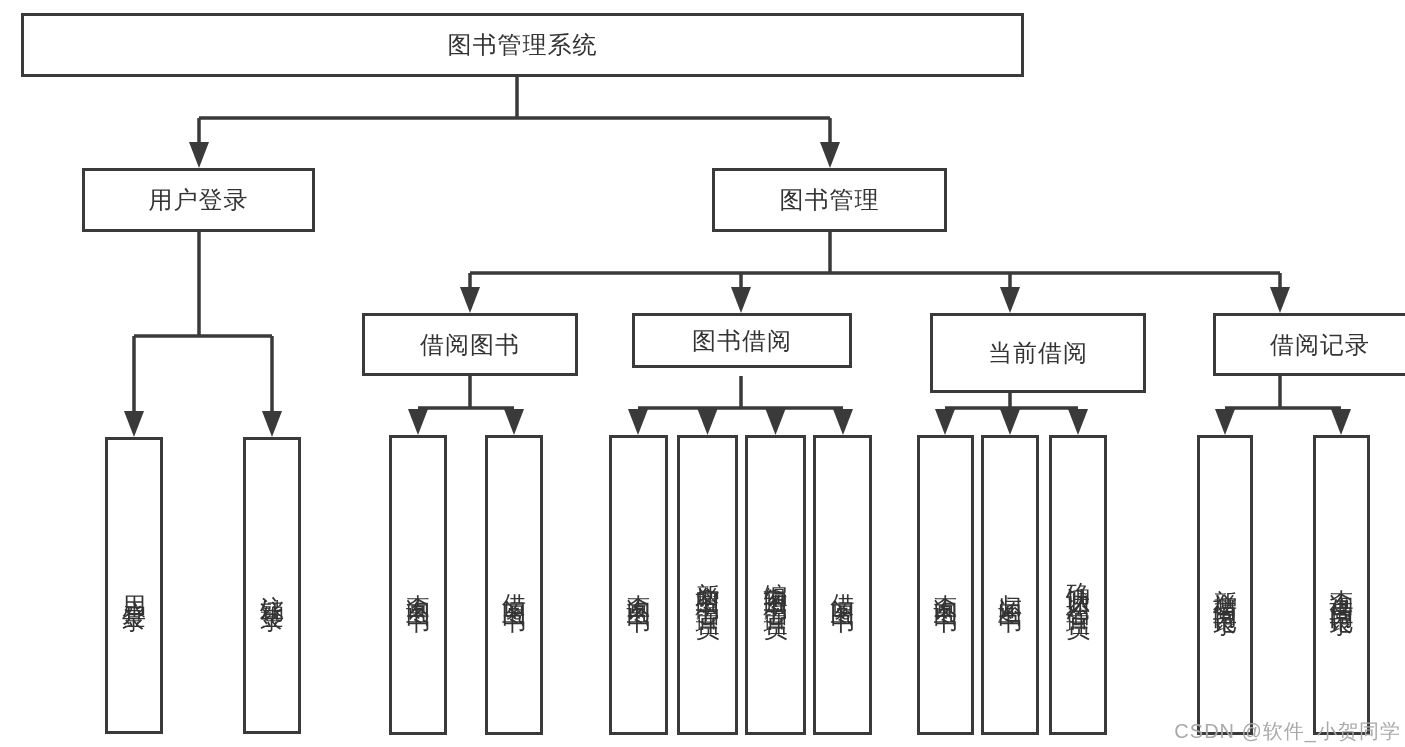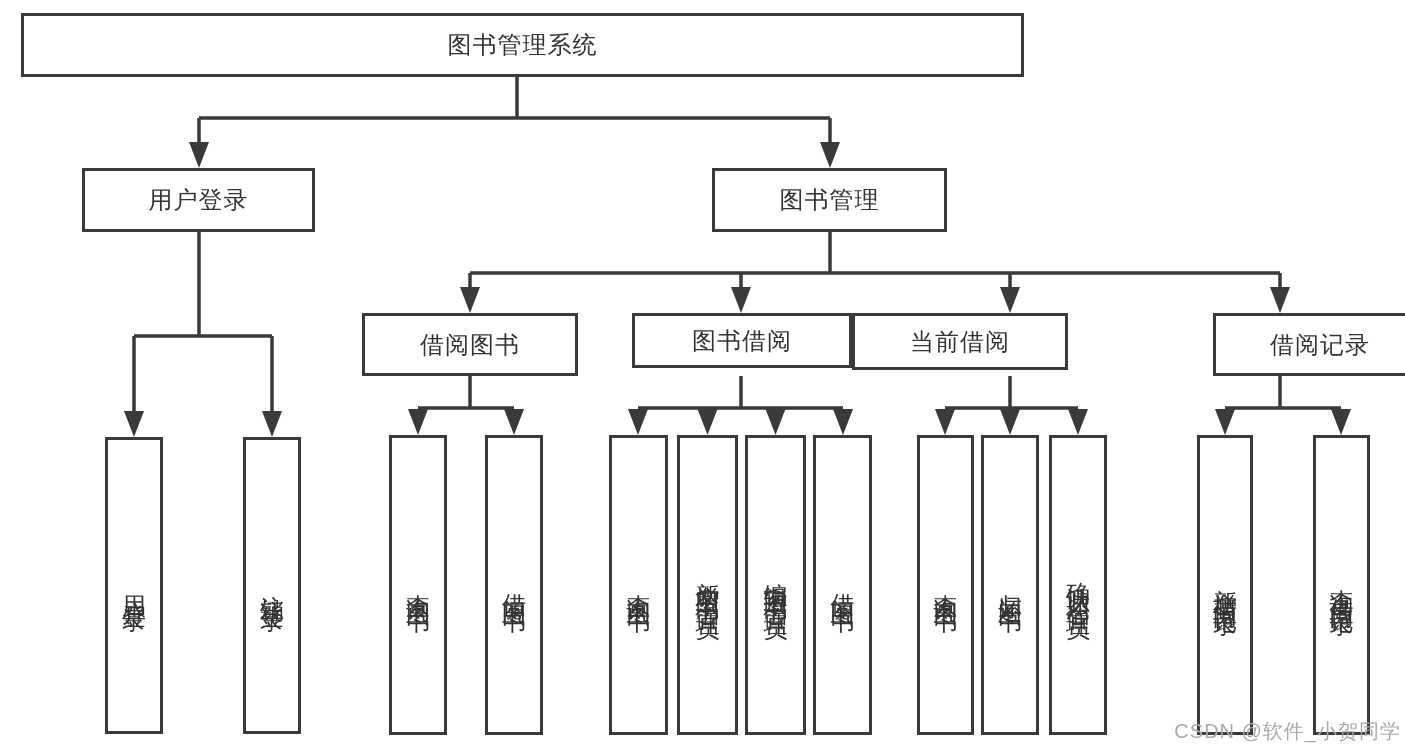--- a/index.html
+++ b/index.html
@@ -123,21 +123,21 @@
   <div class="box hbox" style="left:712px;top:168px;width:235px;height:64px">
     <span class="lbl">图书管理</span>
   </div>
 
   <div class="box hbox" style="left:362px;top:313px;width:216px;height:63px">
     <span class="lbl">借阅图书</span>
   </div>
   <div class="box hbox" style="left:632px;top:313px;width:220px;height:55px">
     <span class="lbl">图书借阅</span>
   </div>
-  <div class="box hbox" style="left:852px;top:313px;width:216px;height:57px">
+  <div class="box hbox" style="left:930px;top:313px;width:216px;height:80px">
     <span class="lbl">当前借阅</span>
   </div>
   <div class="box hbox" style="left:1213px;top:313px;width:214px;height:63px">
     <span class="lbl">借阅记录</span>
   </div>
 
   <div class="box vbox" style="left:105px;top:437px;width:58px;height:297px">
     <span class="vlbl">用户登录</span>
   </div>
   <div class="box vbox" style="left:243px;top:437px;width:58px;height:297px">

